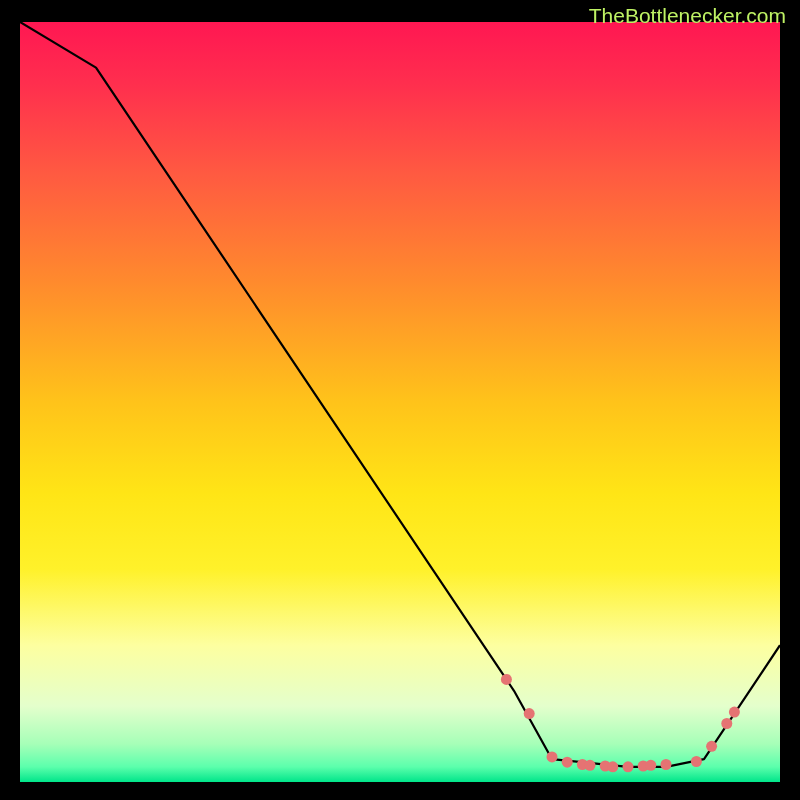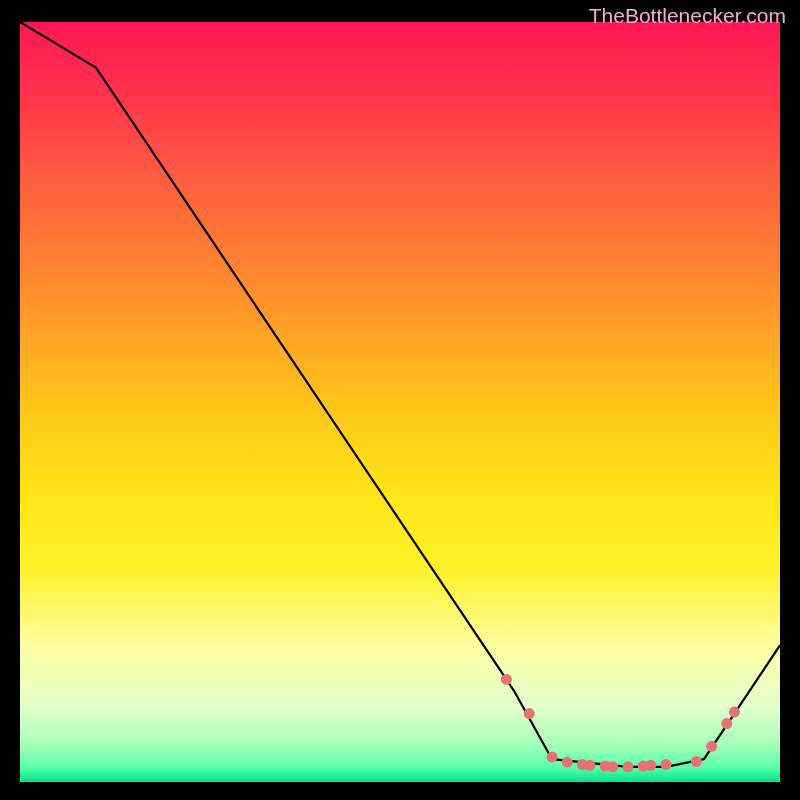--- a/index.html
+++ b/index.html
@@ -8,21 +8,21 @@
     height: 800px;
     background: #000;
     position: relative;
     font-family: Arial, sans-serif;
     overflow: hidden;
   }
   .watermark {
     position: absolute;
     top: 4px;
     right: 14px;
-    color: #f9a8d4;
+    color: #bef264;
     font-size: 21px;
     font-weight: 500;
     z-index: 10;
   }
   .plot-area {
     position: absolute;
     left: 20px;
     top: 22px;
     width: 760px;
     height: 760px;

